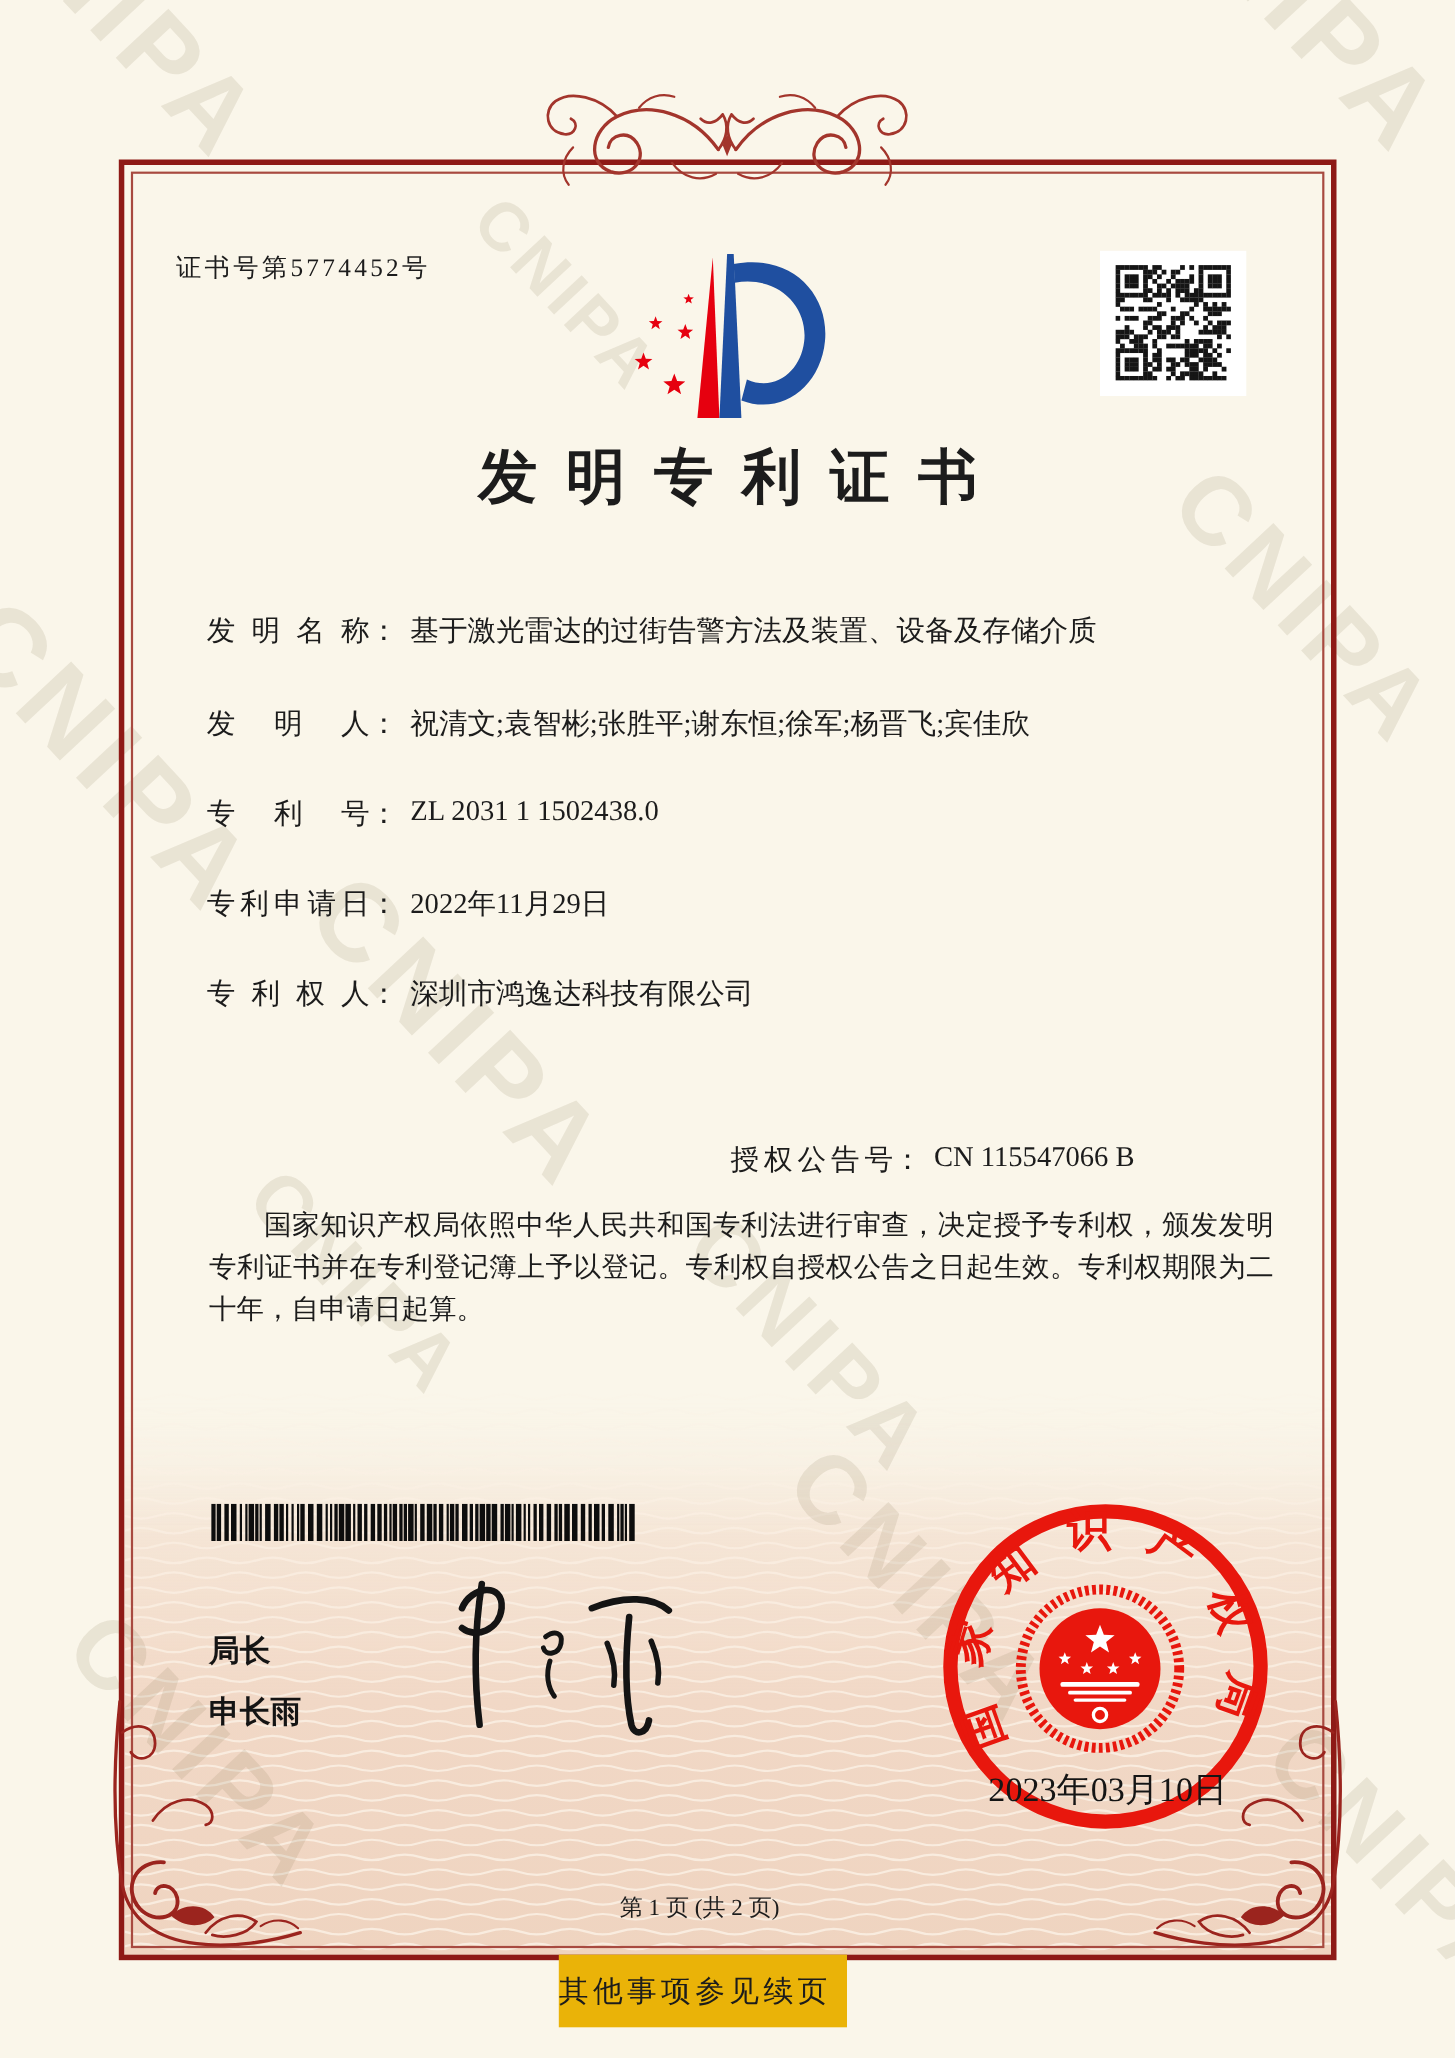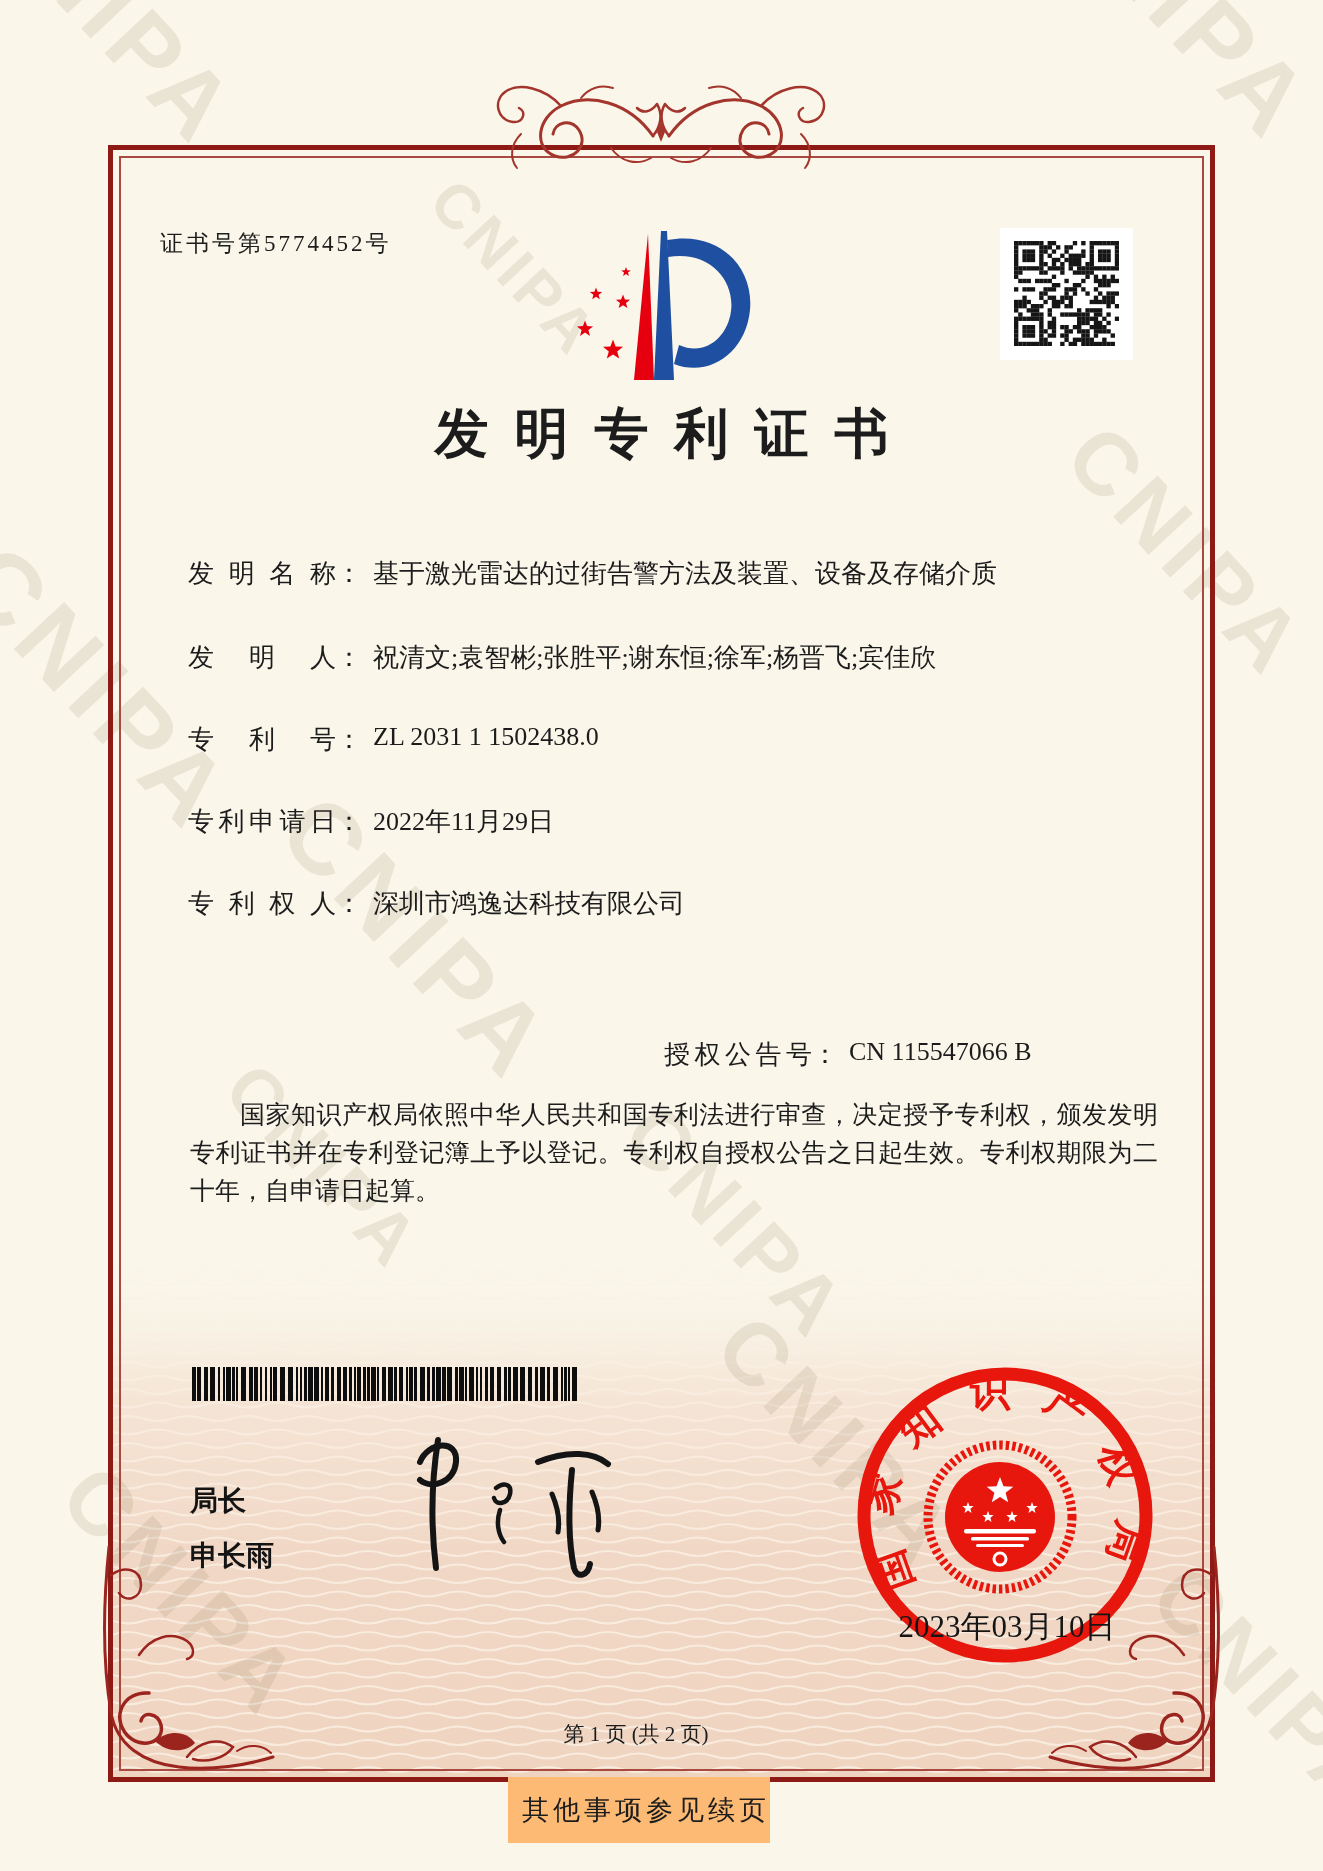--- a/index.html
+++ b/index.html
@@ -29,22 +29,22 @@
   .colon{vertical-align:top;}
   .fvalue{margin-left:11px;vertical-align:top;}
   .fvalue.wrap{display:inline-block;width:655px;white-space:normal;line-height:37px;}
   .pair2{position:absolute;left:476px;top:0;white-space:nowrap;}
   .paras{position:absolute;left:190px;top:1096px;width:968px;font-size:25px;line-height:38px;
       text-align:justify;z-index:4;}
   .paras p{margin:0 0 10px 0;text-indent:2em;}
   .director{position:absolute;left:190px;font-size:28px;font-weight:700;z-index:4;
       font-family:"Liberation Sans","DejaVu Sans",sans-serif;color:#141414;}
   .pageinfo{position:absolute;left:0;top:1720px;width:1272px;text-align:center;font-size:21px;z-index:4;}
-  .bottomnote{position:absolute;left:508px;top:1777px;width:262px;height:66px;background:#fdba74;
-      text-align:right;line-height:66px;font-size:27px;letter-spacing:4px;z-index:4;}
+  .bottomnote{position:absolute;left:508px;top:1777px;width:262px;height:66px;background:#eab308;
+      text-align:left;line-height:66px;font-size:27px;letter-spacing:4px;z-index:4;}
   .qrbox{position:absolute;left:1000px;top:228px;width:133px;height:132px;background:#ffffff;z-index:4;}
   svg{display:block;}
   .orn{z-index:3;}
   .mirror{transform:scaleX(-1);}
 </style>
 </head>
 <body>
 
 <div class="page">
 

